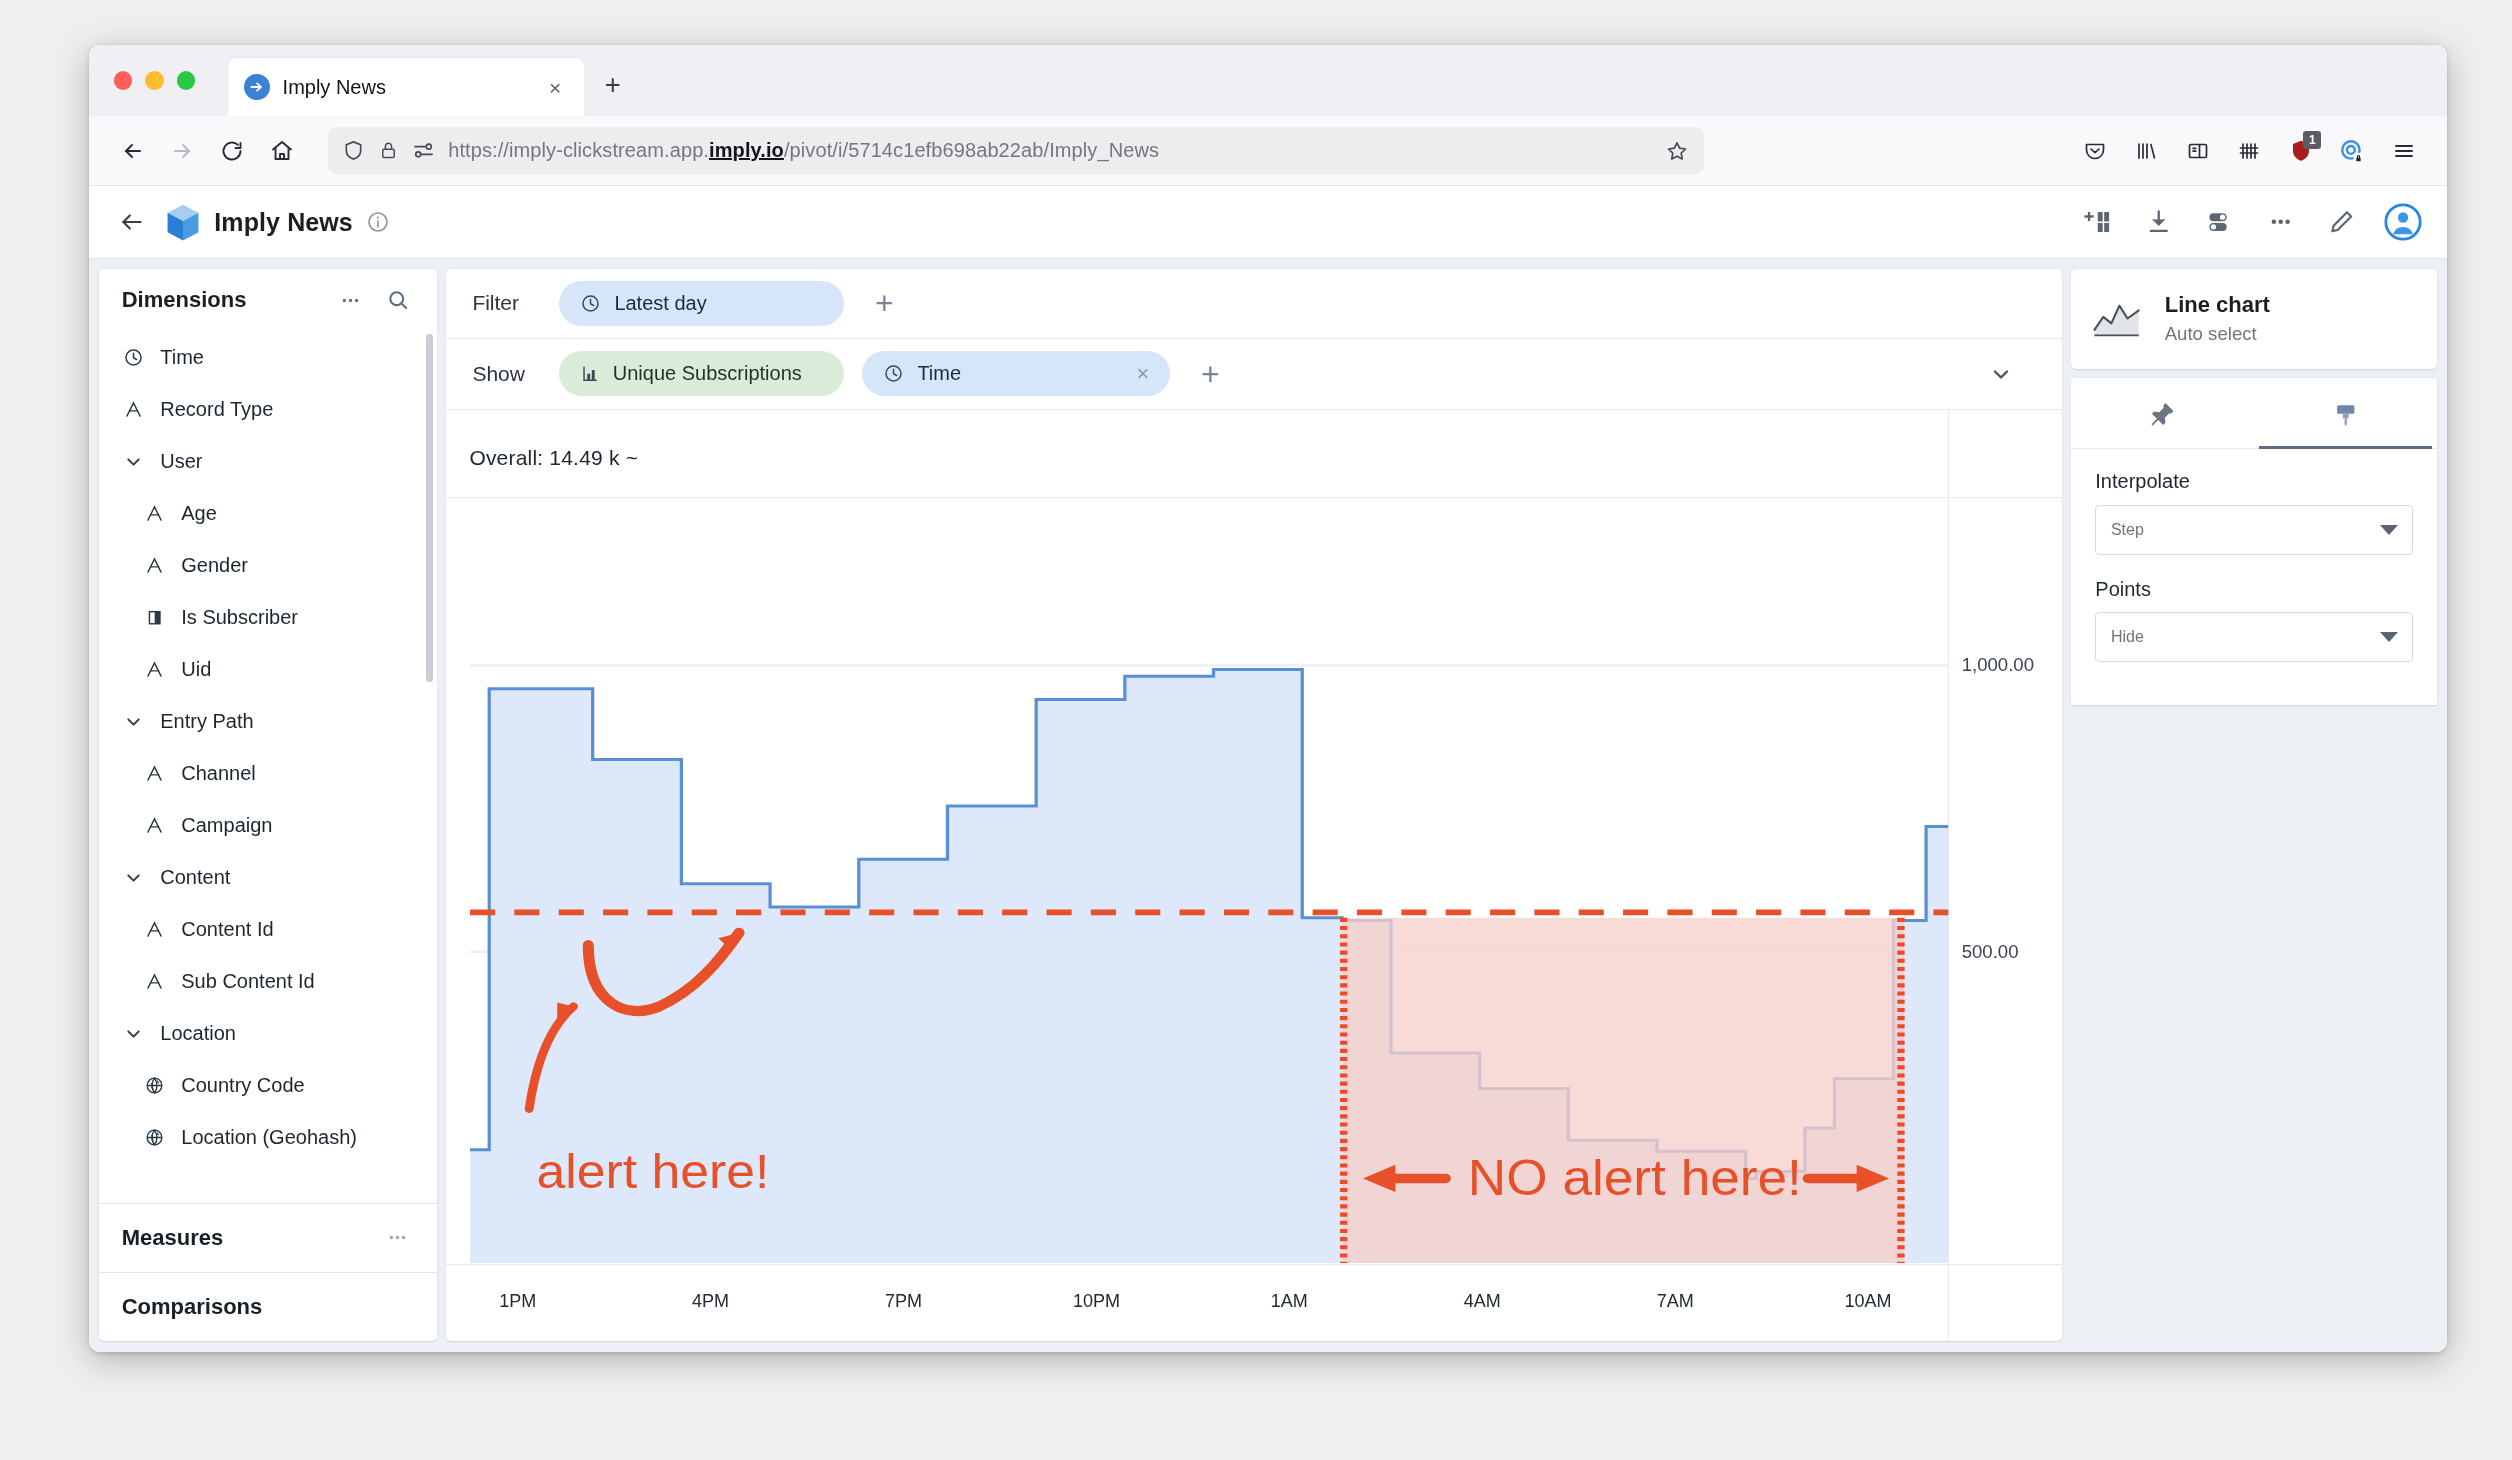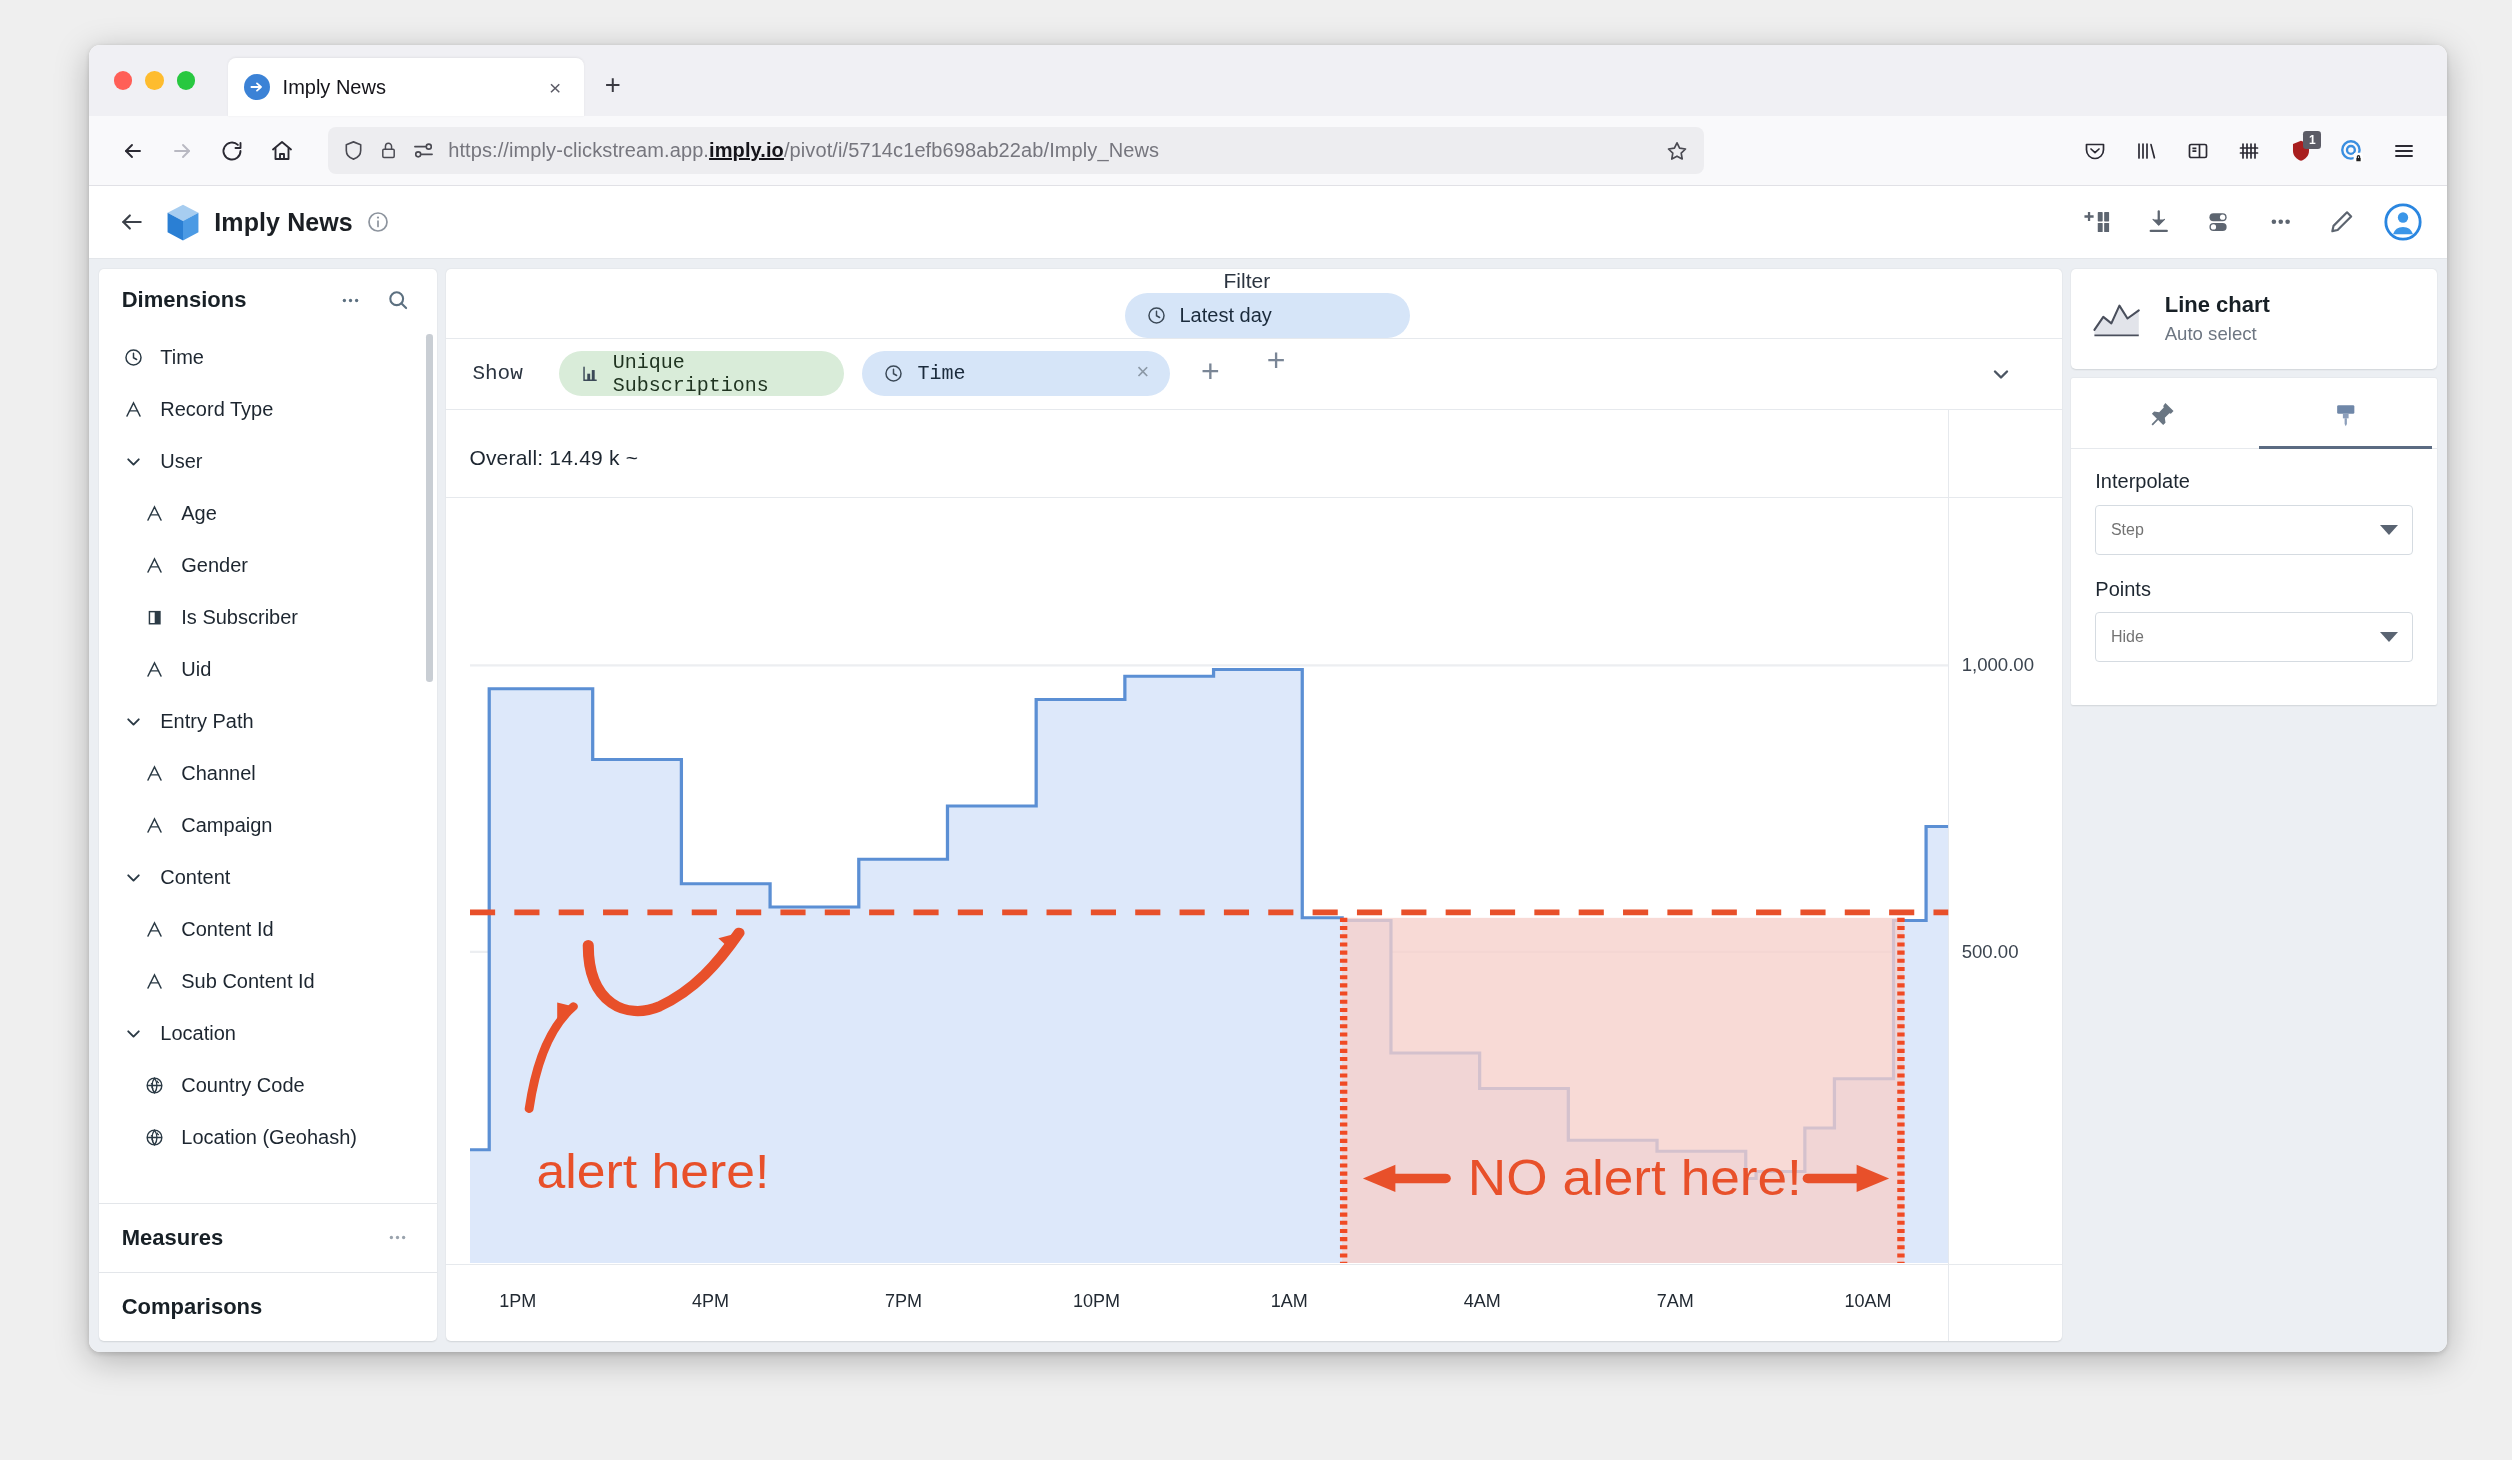--- a/index.html
+++ b/index.html
@@ -203,22 +203,22 @@
     border-radius: 4.9px;
     box-shadow: 0 0.8px 1.6px rgba(16,22,26,0.12);
     display: flex; flex-direction: column;
     overflow: hidden; min-width: 0;
   }
   .query-row {
     display:flex; align-items:center;
     padding-left: 26px; gap: 0;
     flex: 0 0 auto;
   }
-  #filter-row { height: 70px; border-bottom: 0.8px solid #e6e9ed; flex-direction: column; }
-  #show-row   { height: 71px; border-bottom: 0.8px solid #e6e9ed; font-family: Liberation Mono, monospace; }
+  #filter-row { height: 70px; border-bottom: 0.8px solid #e6e9ed; }
+  #show-row   { height: 71px; border-bottom: 0.8px solid #e6e9ed; }
   .query-label { width: 87px; font-size: 21px; color:#2b3440; flex:0 0 auto;}
   .pill {
     height: 45px; border-radius: 23px;
     display:flex; align-items:center;
     padding: 0 21px; gap: 13px;
     font-size: 20px;
     flex: 0 0 auto;
   }
   .pill.blue { background:#d6e5f8; color:#1b2b3c; }
   .pill.green{ background:#d9ecd9; color:#1f3320; }

